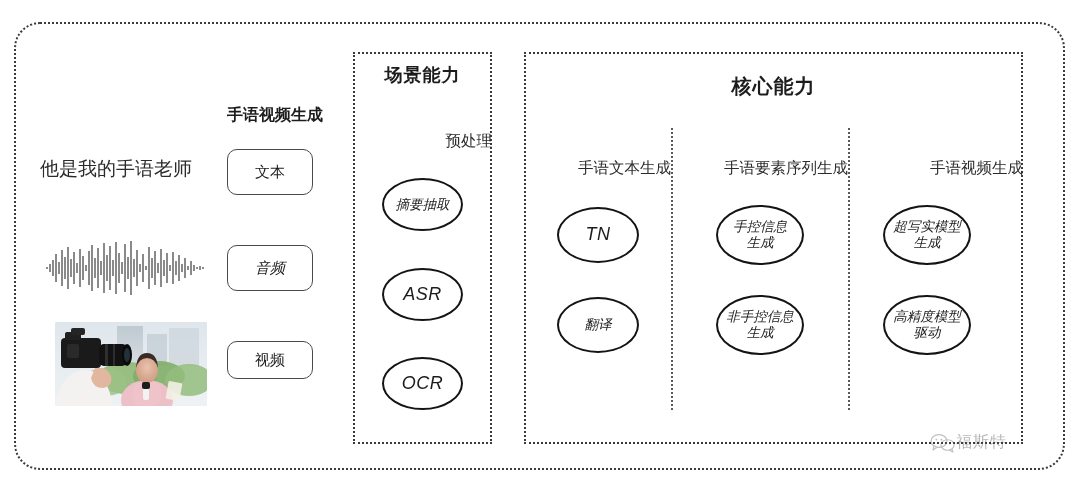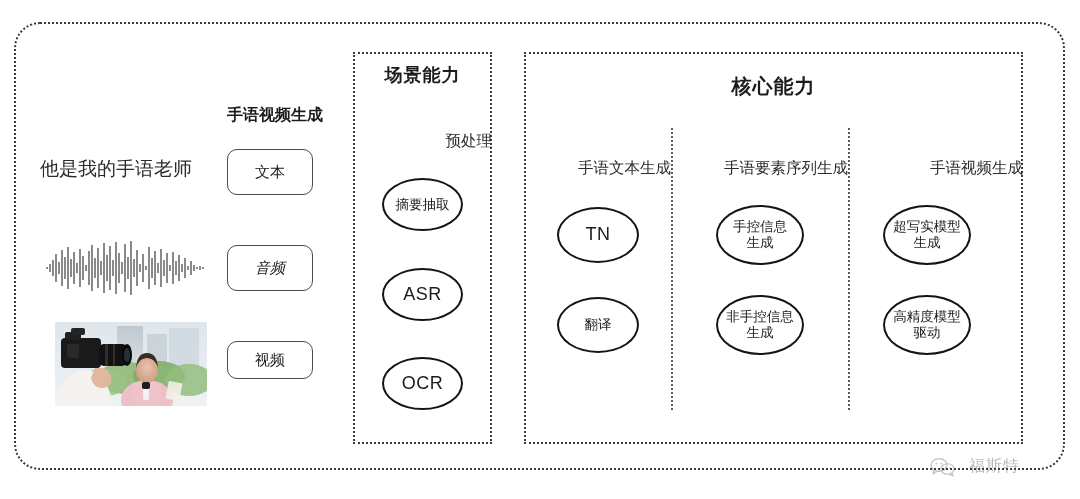--- a/index.html
+++ b/index.html
@@ -65,20 +65,21 @@
   .ellipse{
     position:absolute;box-sizing:border-box;
     border:2.4px solid #141414;
     border-radius:50%;
     display:flex;align-items:center;justify-content:center;
     text-align:center;
     font-size:13.5px;
     line-height:1.18;
     color:#1c1c1c;
     background:#fff;
+    font-style:italic;
   }
   .ellipse.en{font-size:18px;letter-spacing:.5px;}
 
   
   #el-zhaiyao{left:382px;top:178px;width:81px;height:53px;}
   #el-asr   {left:382px;top:268px;width:81px;height:53px;}
   #el-ocr   {left:382px;top:357px;width:81px;height:53px;}
 
   
   #el-tn    {left:557px;top:207px;width:82px;height:56px;}
@@ -119,22 +120,22 @@
   }
 
   
   #video-thumb{
     position:absolute;left:55px;top:322px;width:152px;height:84px;
     overflow:hidden;border-radius:1px;
   }
 
   
   #watermark{
-    position:absolute;left:930px;top:456px;
-    display:flex;align-items:center;gap:13px;
+    position:absolute;left:930px;top:432px;
+    display:flex;align-items:center;gap:0;
     opacity:.42;
     text-align:center;
   }
   #watermark .wm-text{
     font-size:16px;color:#555;letter-spacing:1px;white-space:nowrap;
   }
   #wechat-icon{display:block;}
 </style>
 </head>
 <body>

